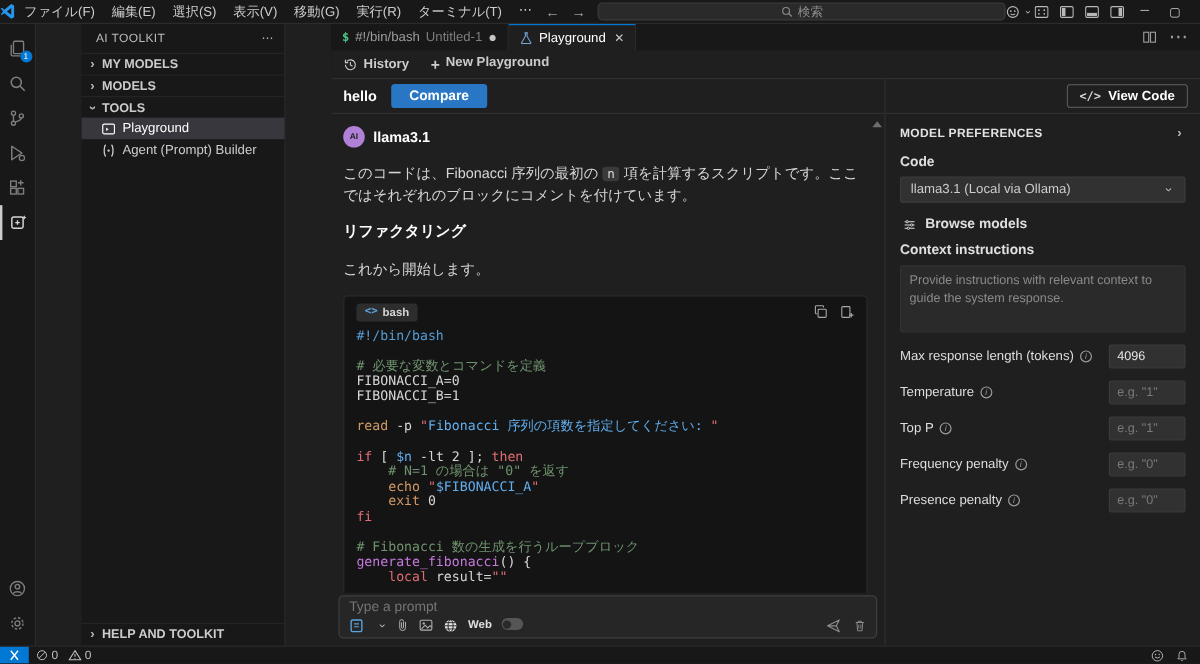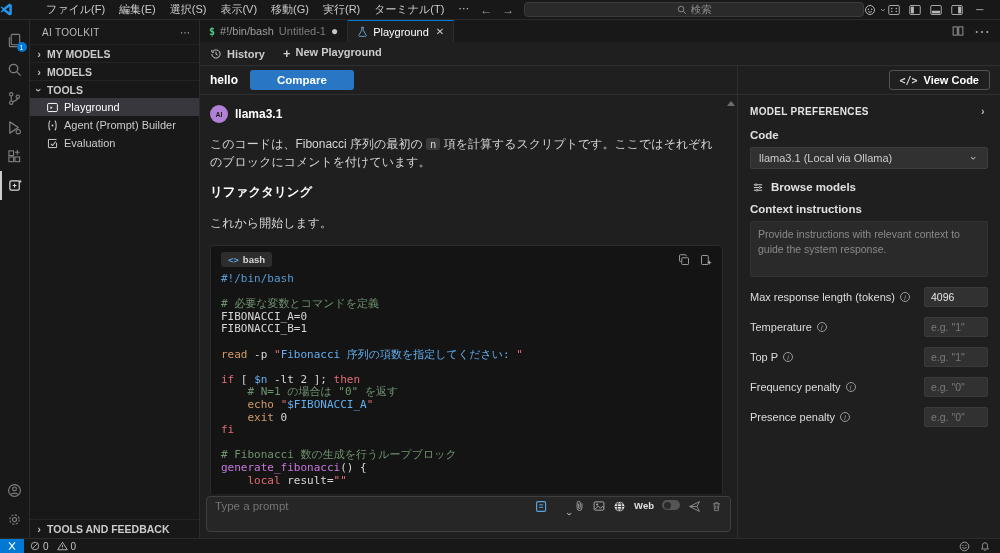--- a/index.html
+++ b/index.html
@@ -14,21 +14,21 @@
   .menu-item { padding:0 7px; cursor:default; white-space:nowrap; }
   .nav-arrows { display:flex; gap:10px; margin:0 10px 0 4px; color:#9d9d9d; font-size:12px; }
   .searchbox { flex:0 0 340px; height:15px; background:#2a2a2a; border:1px solid #3c3c3c;
     border-radius:4px; display:flex; align-items:center; justify-content:center;
     color:#8c8c8c; font-size:10.5px; gap:4px; }
   .tb-right { margin-left:auto; display:flex; align-items:center; gap:9px; padding-right:8px; color:#b8b8b8; }
   .tb-spacer { flex:1; }
   .win-ctrl { font-size:10px; color:#cccccc; padding:0 4px; }
 
   
-  .main { flex:1; display:flex; min-height:0; }
+  .main { flex:1; display:flex; min-height:0;gap:38px; }
   .activitybar { width:30px; background:#181818; border-right:1px solid #2b2b2b;
     display:flex; flex-direction:column; align-items:center; padding-top:6px; flex:0 0 30px; }
   .ab-icon { width:30px; height:29px; display:flex; align-items:center; justify-content:center;
     color:#7f7f7f; position:relative; cursor:pointer; }
   .ab-icon.active { color:#d7d7d7; border-left:2px solid #cccccc; }
   .ab-badge { position:absolute; right:3px; bottom:3px; background:#0078d4; color:#fff;
     border-radius:50%; width:10px; height:10px; font-size:7px; display:flex; align-items:center; justify-content:center; }
   .ab-bottom { margin-top:auto; padding-bottom:4px; display:flex; flex-direction:column; align-items:center; }
 
   
@@ -64,21 +64,21 @@
   .hb-plus { font-size:13px; color:#cccccc; }
 
   .content { flex:1; display:flex; min-height:0; }
 
   
   .chatcol { flex:1; display:flex; flex-direction:column; min-width:0; position:relative; }
   .chattoolbar { height:29px; border-bottom:1px solid #2f2f2f; display:flex; align-items:center;
     gap:12px; padding-left:10px; flex:0 0 29px; }
   .prompt-chip { font-weight:bold; color:#ffffff; font-size:12px; }
   .compare-btn { background:#2977c4; color:#ffffff; font-size:11.5px; font-weight:bold;
-    border:none; border-radius:3px; padding:4px 27px; cursor:pointer; }
+    border:none; border-radius:3px; padding:4px 15px; cursor:pointer; }
   .chatscroll { flex:1; overflow:hidden; padding:10px 14px 0 10px; position:relative; }
   .scroll-arrow { position:absolute; top:6px; right:2px; width:0; height:0;
     border-left:4px solid transparent; border-right:4px solid transparent; border-bottom:5px solid #6e6e6e; }
   .msg-head { display:flex; align-items:center; gap:7px; margin-bottom:12px; }
   .avatar { width:18px; height:18px; border-radius:50%; background:#b180d7; color:#1f1f1f;
     font-size:7px; font-weight:bold; display:flex; align-items:center; justify-content:center; }
   .model-name { font-weight:bold; color:#ffffff; font-size:12px; }
   .chat-p { font-size:12px; color:#d6d6d6; margin-bottom:13px; line-height:1.5; }
   .inline-code { background:#3a3a3a; border-radius:3px; padding:0 4px; font-family:"DejaVu Sans Mono", monospace; font-size:10.5px; }
   .chat-h { font-size:12.5px; font-weight:bold; color:#ffffff; margin-bottom:13px; }
@@ -90,21 +90,21 @@
     font-size:9.5px; font-weight:bold; color:#d7d7d7; }
   .lang-chip .lt { color:#5aa5e0; font-family:"DejaVu Sans Mono", monospace; font-size:9px; }
   .cb-icons { margin-left:auto; display:flex; gap:10px; color:#a8a8a8; }
   .code { font-family:"DejaVu Sans Mono", monospace; font-size:11px; line-height:12.6px; white-space:pre; }
   .code .p { color:#d7d7d7; } .code .c { color:#6f936f; } .code .k { color:#e06c75; }
   .code .o { color:#d19a66; } .code .v { color:#61afef; } .code .q { color:#e06c75; }
   .code .f { color:#c678dd; } .code .b { color:#569cd6; }
 
   .promptarea { flex:0 0 44px; padding:2px 6px 6px 6px; }
   .promptbox { height:100%; background:#262626; border:1px solid #3f3f3f; border-radius:4px;
-    padding:3px 8px; display:flex; flex-direction:row; justify-content:space-between; }
+    padding:3px 8px; display:flex; flex-direction:column; justify-content:space-between; }
   .prompt-placeholder { color:#757575; font-size:11.5px; }
   .prompt-icons { display:flex; gap:8px; color:#b0b0b0; }
   .pi-right { margin-left:auto; display:flex; gap:10px; color:#8a8a8a; }
   .web-label { font-size:9.5px; font-weight:bold; color:#e0e0e0; }
   .toggle { width:18px; height:10px; background:#555555; border-radius:6px; position:relative; }
   .toggle::after { content:""; position:absolute; left:1.5px; top:1.5px; width:7px; height:7px;
     background:#2a2a2a; border-radius:50%; }
 
   
   .prefcol { flex:0 0 263px; border-left:1px solid #2f2f2f; display:flex; flex-direction:column;
@@ -149,21 +149,21 @@
 <body>
 
 <div class="window">
 
   <div class="titlebar">
     <div class="tb-logo">
       <svg width="13" height="13" viewBox="0 0 16 16">
           <path fill="#2496ed" d="M11.5 0.5 L14.5 2 L14.5 14 L11.5 15.5 L4.5 9.8 L2 11.7 L0.8 11 L3.3 8 L0.8 5 L2 4.3 L4.5 6.2 Z M11.5 4.5 L7 8 L11.5 11.5 Z"></path>
         </svg>
     </div>
-    <nav id="menubar" style="display:flex;padding-left:26px;">
+    <nav id="menubar" style="display:flex;">
         <span class="menu-item">ファイル(F)</span>
         <span class="menu-item">編集(E)</span>
         <span class="menu-item">選択(S)</span>
         <span class="menu-item">表示(V)</span>
         <span class="menu-item">移動(G)</span>
         <span class="menu-item">実行(R)</span>
         <span class="menu-item">ターミナル(T)</span>
         <span class="menu-item">⋯</span>
       </nav>
     <div class="nav-arrows">
@@ -304,34 +304,25 @@
           </div>
           <div class="sb-item">
             <span>
               <svg width="13" height="13" viewBox="0 0 16 16">
                 <path d="M5 2 C3 4 3 12 5 14 M11 2 C13 4 13 12 11 14" fill="none" stroke="currentColor" stroke-width="1.3"></path>
                 <circle cx="8" cy="8" r="1.2" fill="currentColor"></circle>
               </svg>
             </span>
             <span>Agent (Prompt) Builder</span>
           </div>
-          <div class="sb-item">
-            <span>
-              <svg width="13" height="13" viewBox="0 0 16 16">
-                <path d="M3 3 h10 M3 3 v10 h10 v-6" fill="none" stroke="currentColor" stroke-width="1.2"></path>
-                <path d="M6 8.5 l2 2 4 -5" fill="none" stroke="currentColor" stroke-width="1.3"></path>
-              </svg>
-            </span>
-            <span>Evaluation</span>
-          </div>
         </div>
       <div class="sb-footer">
         <div class="sb-section" style="border-top:none;">
           <span class="chev">›</span>
-            <span>TOOLS AND FEEDBACK</span>
+            <span>HELP AND TOOLKIT</span>
         </div>
       </div>
     </div>
 
     <div class="editor">
       <div class="tabbar">
         <div class="tab">
           <span style="color:#4ec98c;font-weight:bold;font-family:'DejaVu Sans Mono',monospace;font-size:10px;">$</span>
           <span>#!/bin/bash</span>
           <span class="tab-sec">Untitled-1</span>

